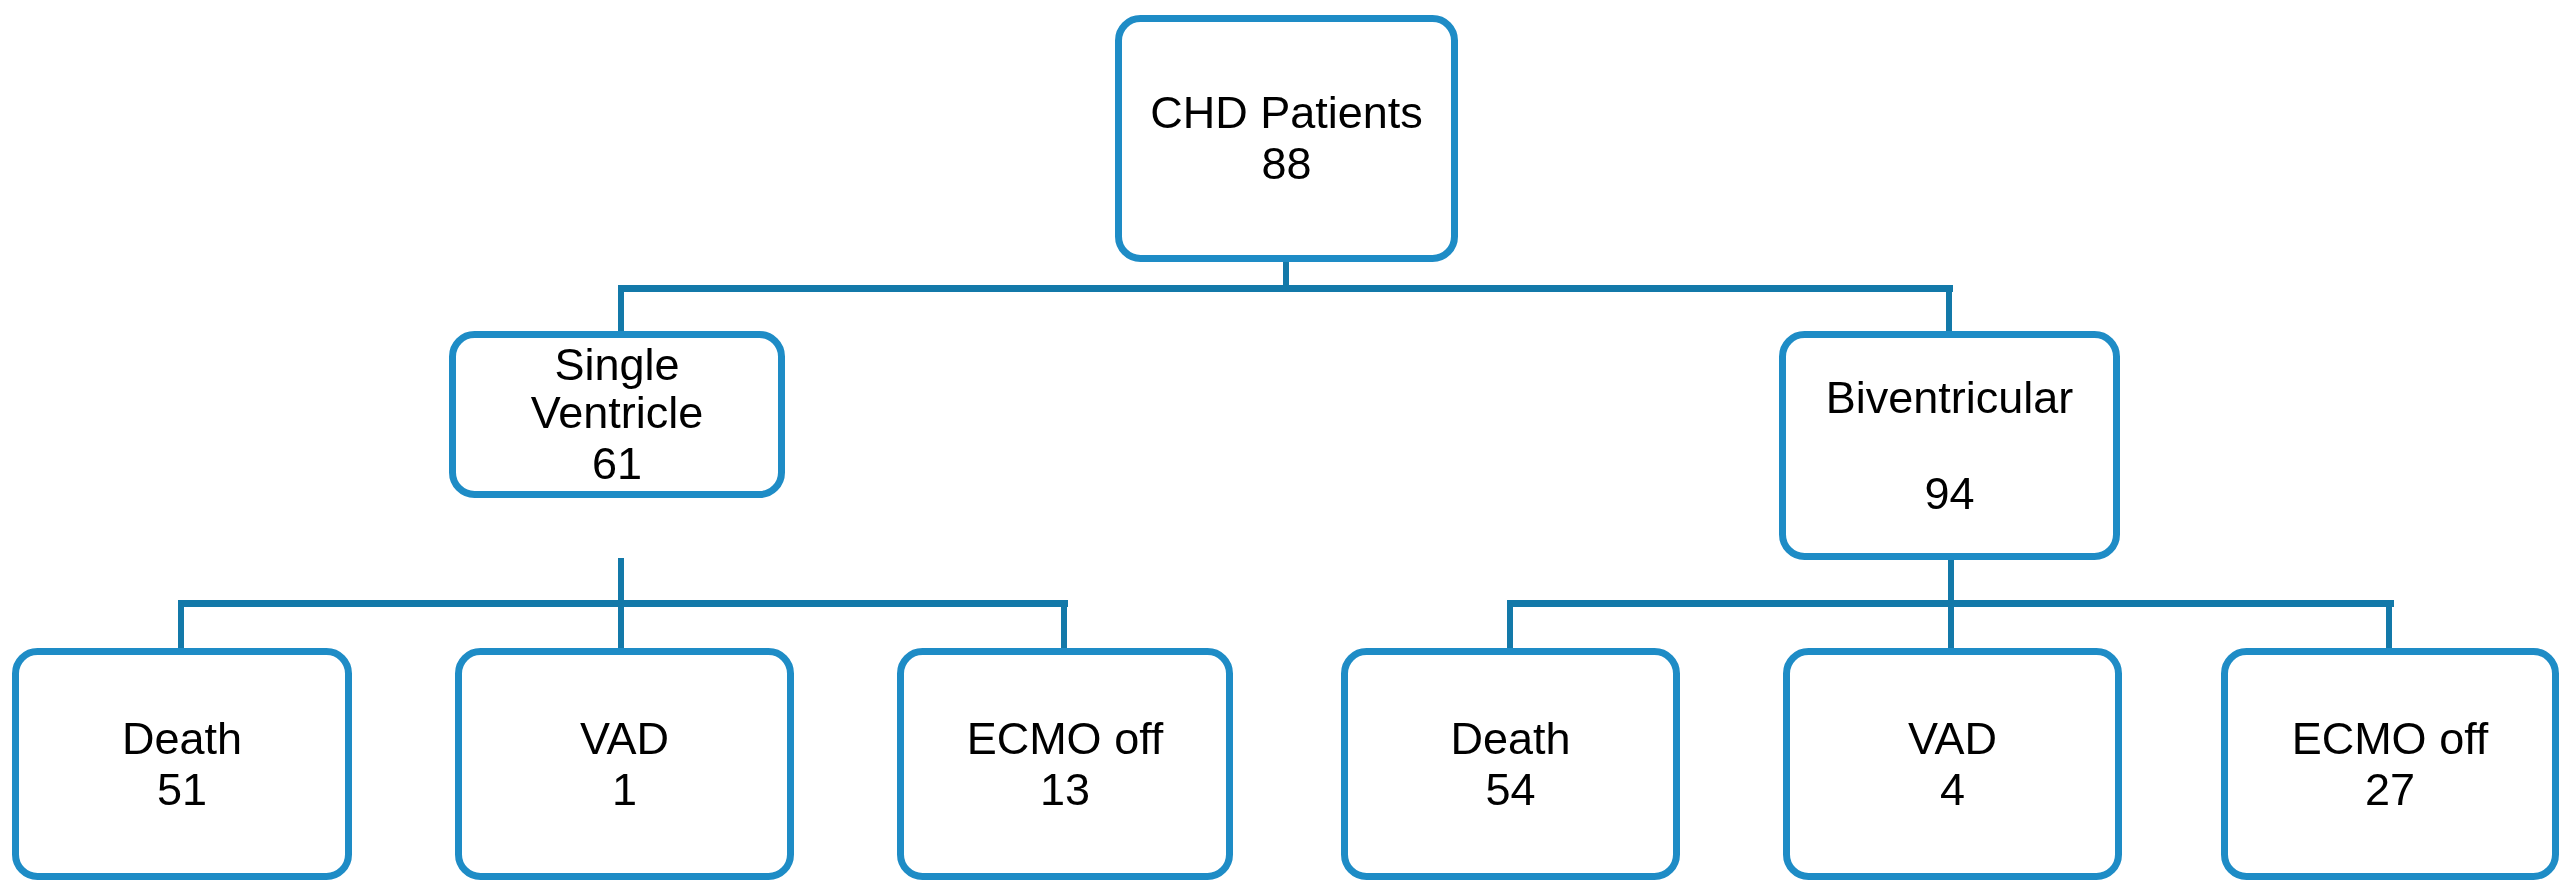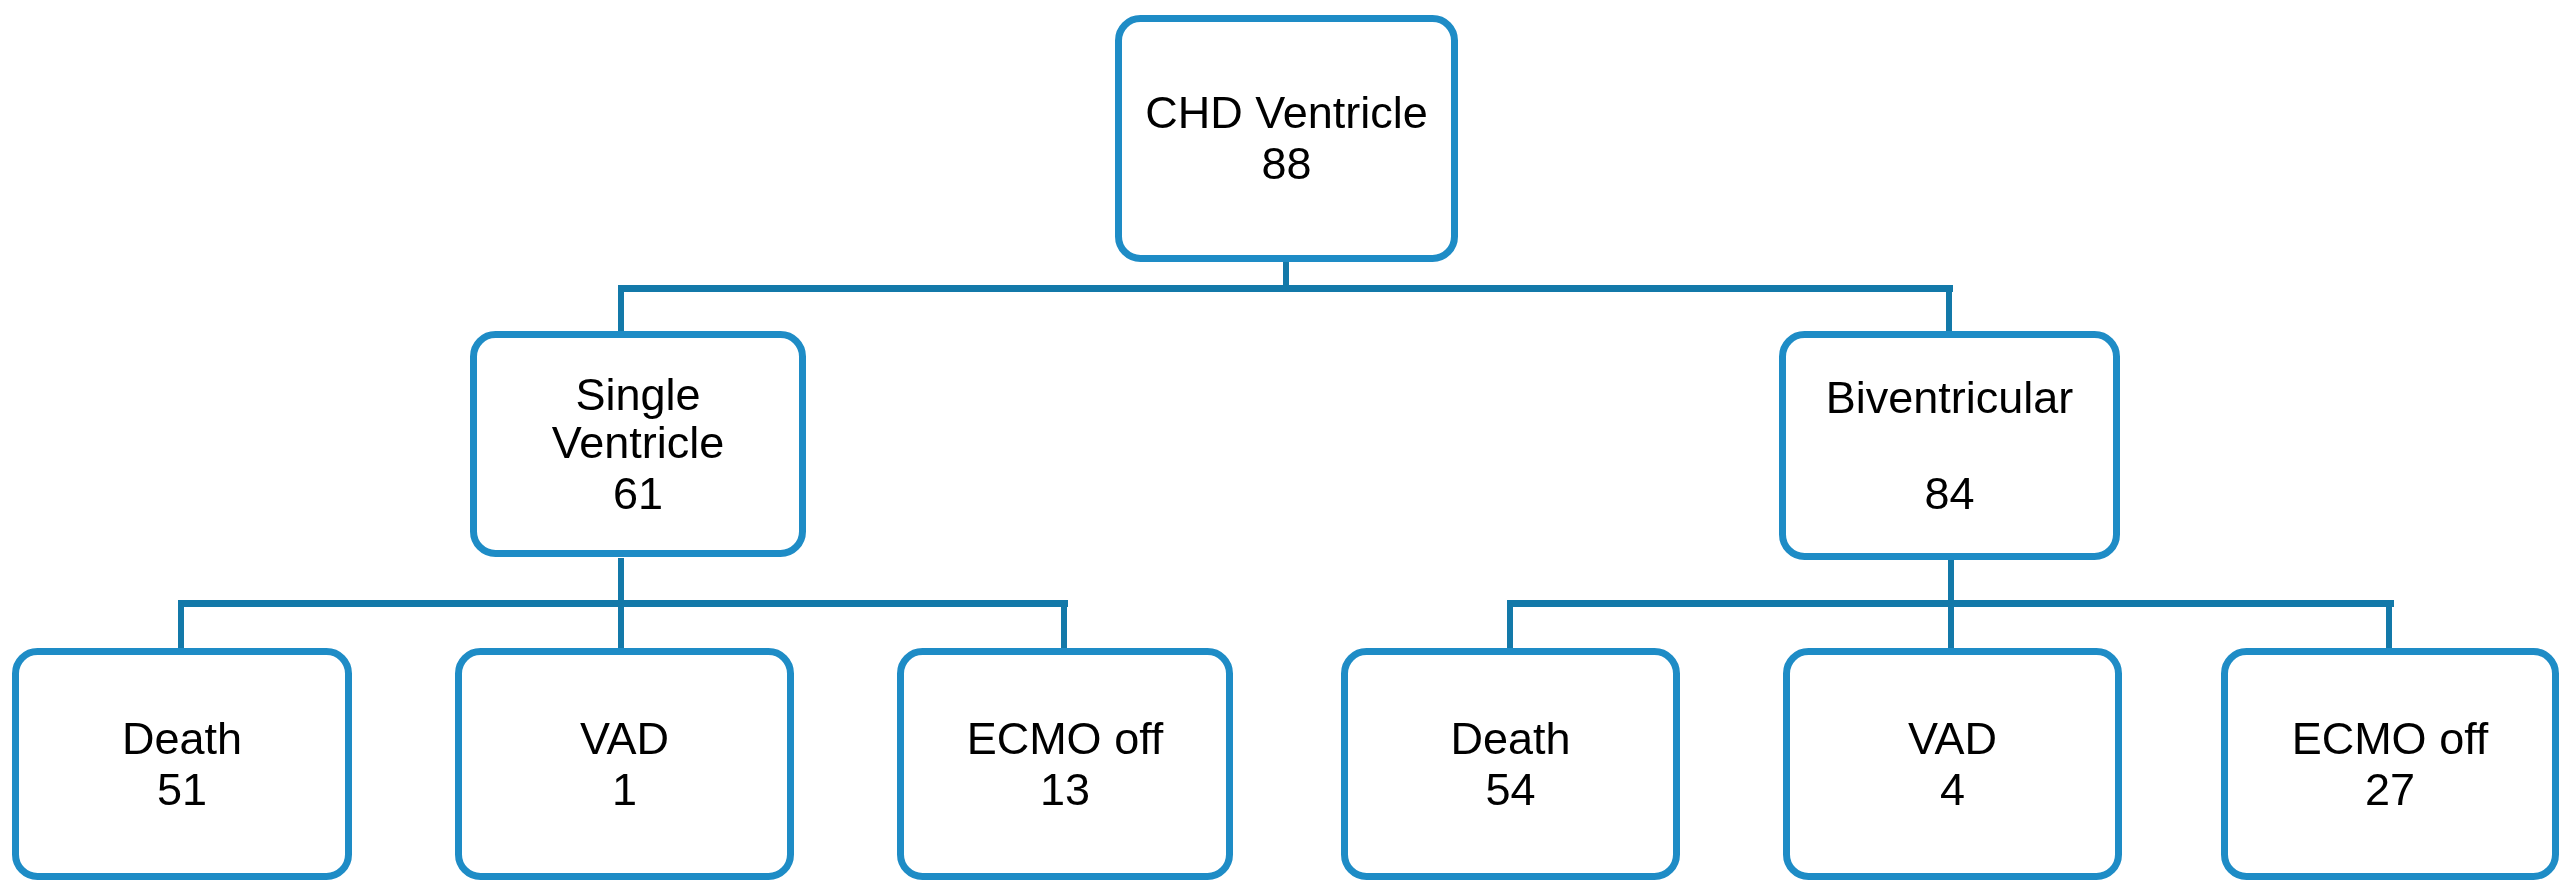--- a/index.html
+++ b/index.html
@@ -31,21 +31,21 @@
     margin-top:3px;
   }
   .line{
     position:absolute;
     background:var(--connector,#1379A9);
     z-index:1;
   }
 
   
   #chd {left:1115px;top:15px; width:343px;height:247px;}
-  #sv  {left:470px; top:331px;width:336px;height:226px;}
+  #sv  {left:449px; top:331px;width:336px;height:167px;}
   #biv {left:1779px;top:331px;width:341px;height:229px;gap:45px;}
   #d1  {left:12px;  top:648px;width:340px;height:232px;}
   #v1  {left:455px; top:648px;width:339px;height:232px;}
   #e1  {left:897px;top:648px;width:336px;height:232px;}
   #d2  {left:1341px;top:648px;width:339px;height:232px;}
   #v2  {left:1783px;top:648px;width:339px;height:232px;}
   #e2  {left:2221px;top:648px;width:338px;height:232px;}
 
   
   #l-root-drop   {left:1283px;top:261px;width:6.4px;   height:27px;}
@@ -77,33 +77,33 @@
   <div class="line" id="l-left-h"></div>
   <div class="line" id="l-d1-in"></div>
   <div class="line" id="l-e1-in"></div>
 
   <div class="line" id="l-biv-through"></div>
   <div class="line" id="l-right-h"></div>
   <div class="line" id="l-d2-in"></div>
   <div class="line" id="l-e2-in"></div>
 
   <div class="node" id="chd">
-    <div class="label">CHD Ventricle</div>
+    <div class="label">CHD Patients</div>
     <div class="count">88</div>
   </div>
 
   <div class="node" id="sv">
     <div class="label">Single
 Ventricle</div>
     <div class="count">61</div>
   </div>
 
   <div class="node" id="biv">
     <div class="label">Biventricular</div>
-    <div class="count">84</div>
+    <div class="count">94</div>
   </div>
 
   <div class="node" id="d1">
     <div class="label">Death</div>
     <div class="count">51</div>
   </div>
 
   <div class="node" id="v1">
     <div class="label">VAD</div>
     <div class="count">1</div>

